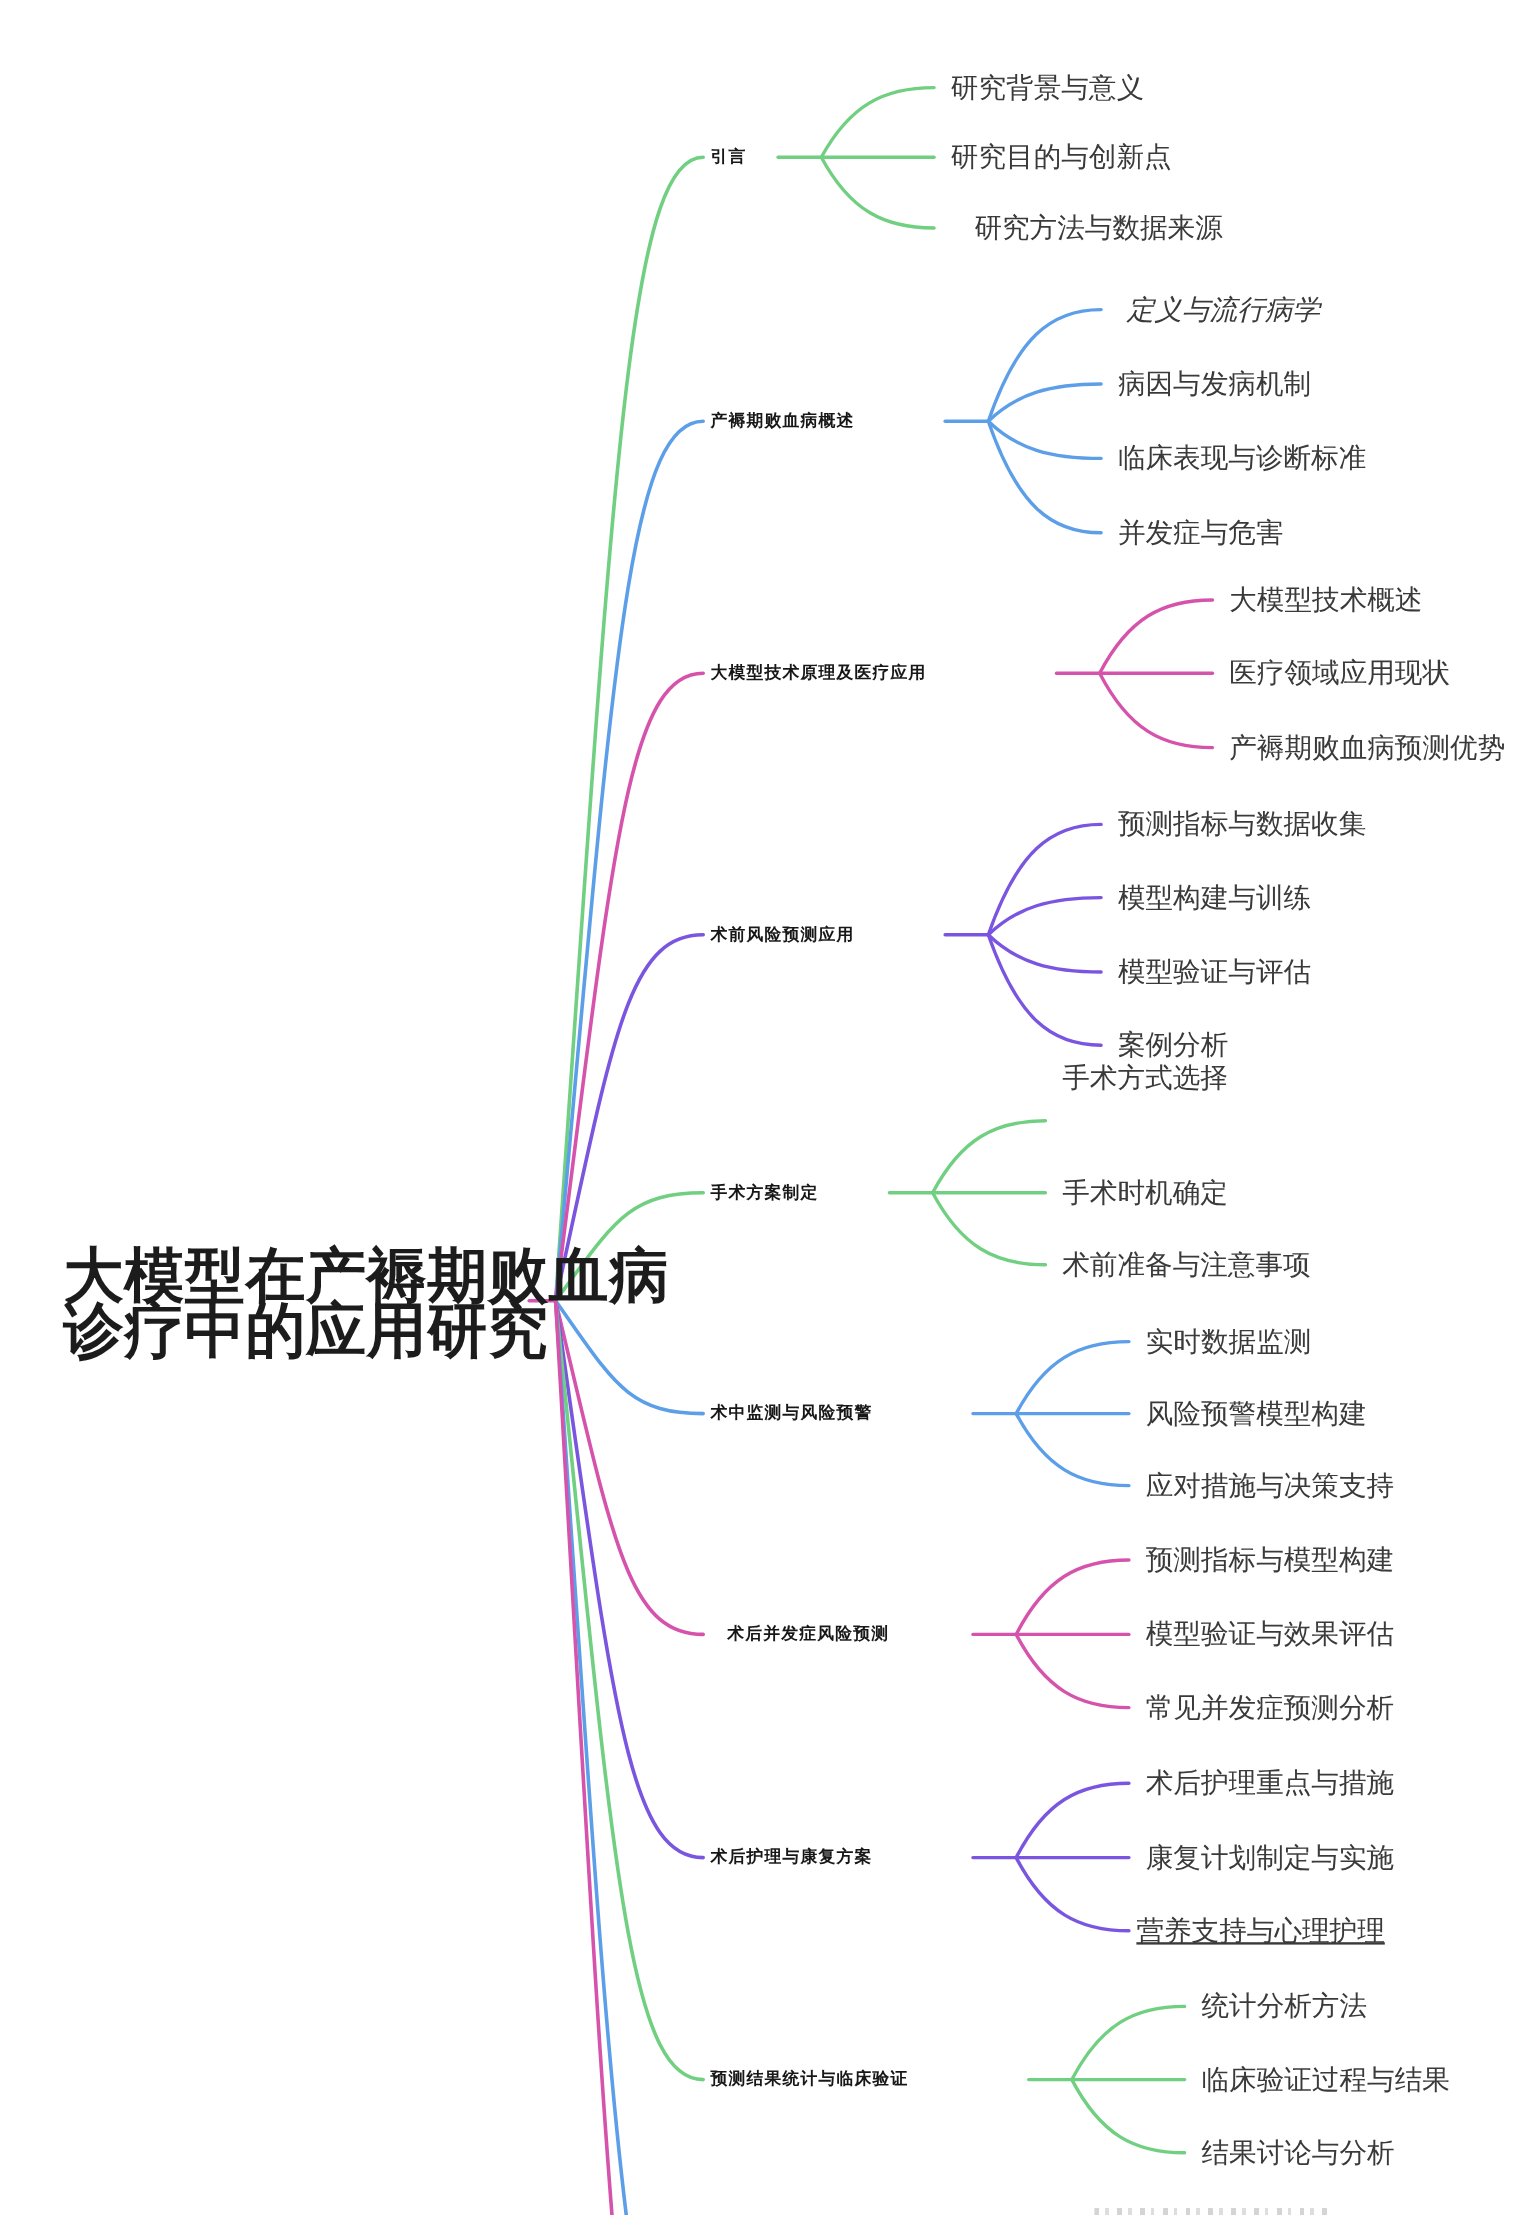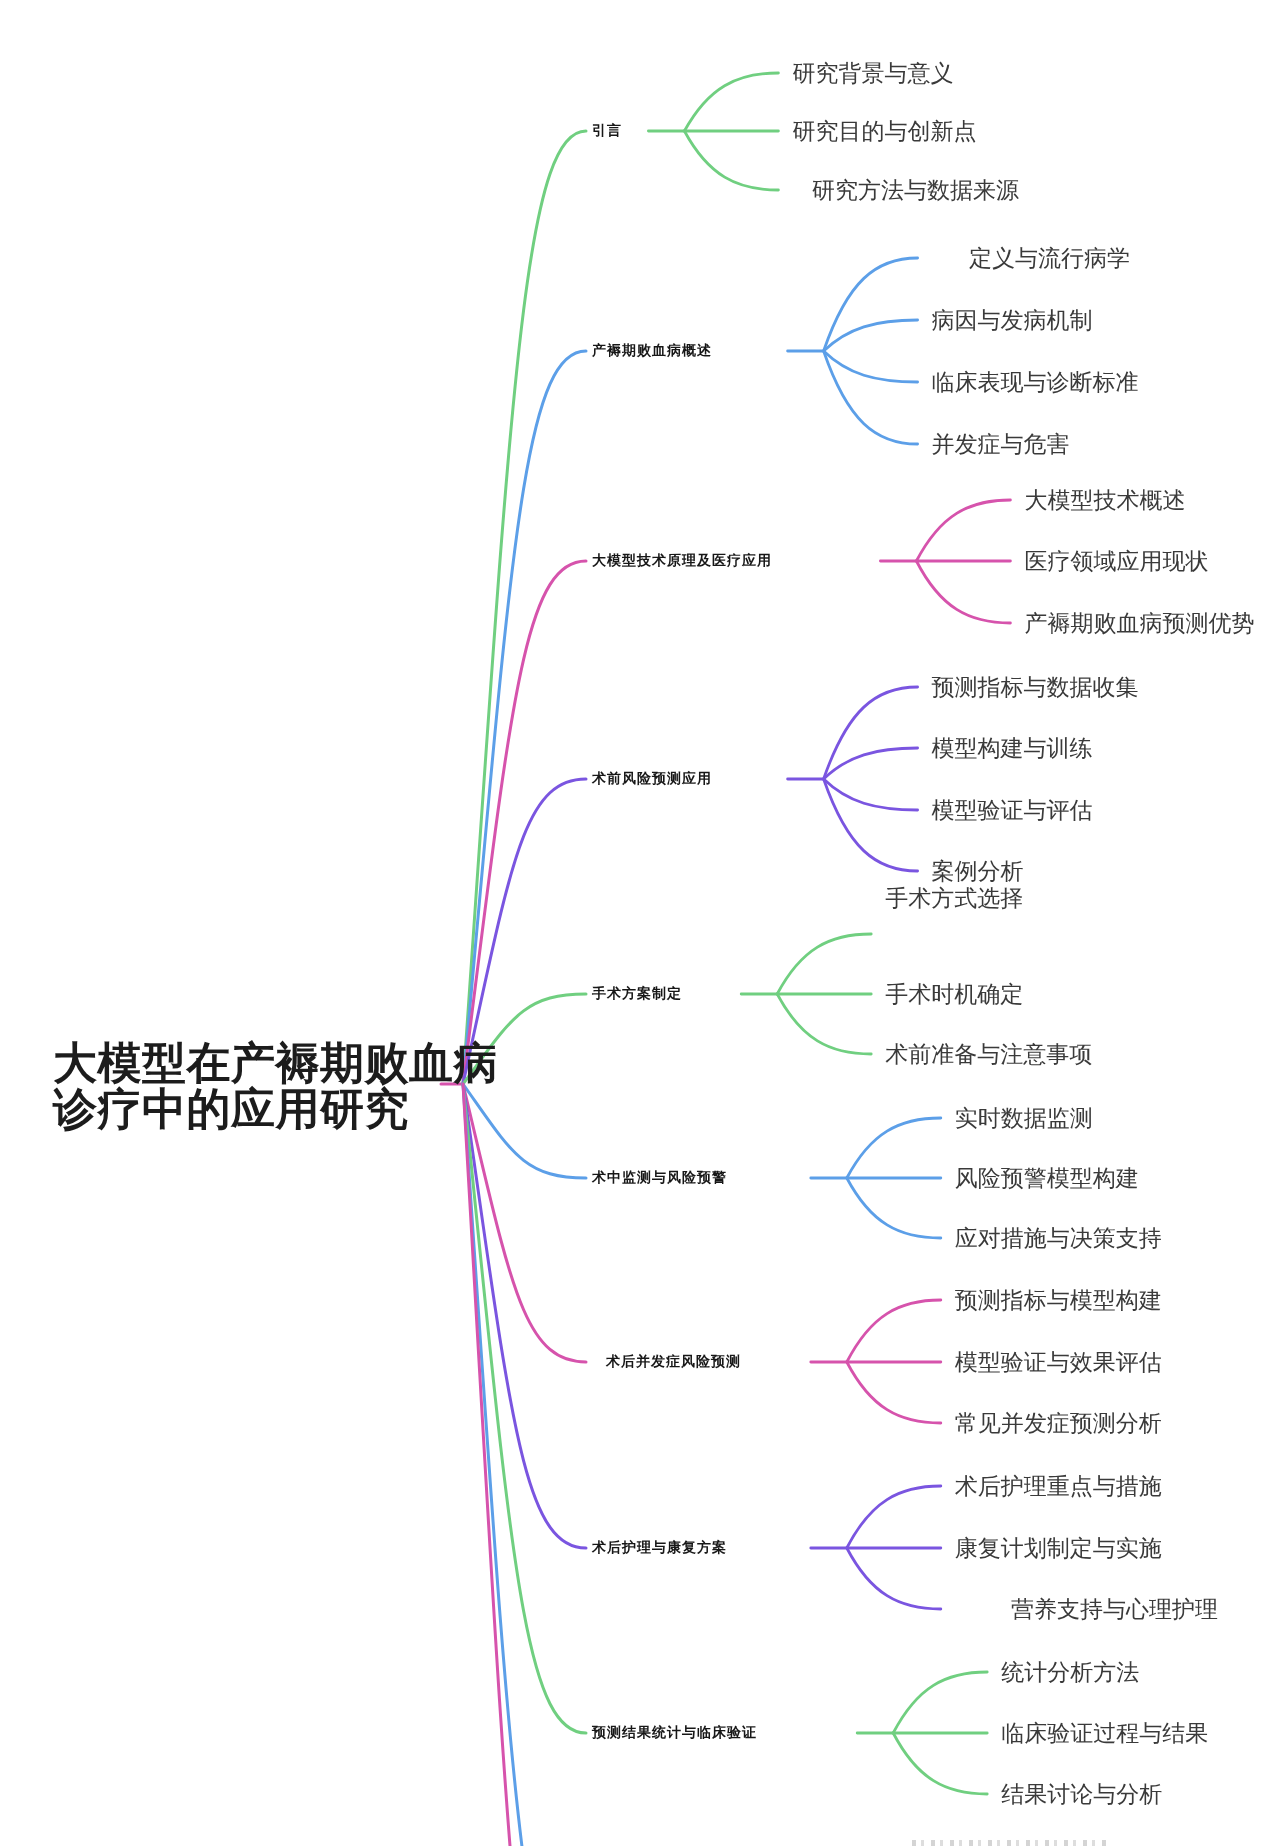--- a/index.html
+++ b/index.html
@@ -6,21 +6,21 @@
   #canvas{
     position:relative;
     width:1280px;height:1846px;
     background:#ffffff;
     overflow:hidden;
     font-family:"Liberation Sans","DejaVu Sans",sans-serif;
   }
   #mindmap-svg{position:absolute;left:0;top:0;width:1280px;height:1846px;}
   .root-title{
     position:absolute;left:53px;top:1040px;
-    font-size:44px;font-weight:bold;line-height:46px;
+    font-size:50px;font-weight:bold;line-height:46px;
     color:#1c1c1c;letter-spacing:0.5px;white-space:nowrap;
   }
   .branch-label{
     position:absolute;transform:translateY(-50%);
     font-size:14px;font-weight:bold;color:#171717;
     letter-spacing:1px;white-space:nowrap;
   }
   .child-label{
     position:absolute;transform:translateY(-50%);
     font-size:23px;font-weight:400;color:#3a3a3a;
@@ -93,21 +93,21 @@
     <div>大模型在产褥期败血病</div>
     <div>诊疗中的应用研究</div>
   </div>
 
   <div id="nodes">
       <div class="branch-label" style="left: 592px; top: 131px;">引言</div>
       <div class="child-label" style="left: 792.4px; top: 73px;">研究背景与意义</div>
       <div class="child-label" style="left: 792.4px; top: 131px;">研究目的与创新点</div>
       <div class="child-label" style="left: 812px; top: 190px;">研究方法与数据来源</div>
       <div class="branch-label" style="left: 592px; top: 351px;">产褥期败血病概述</div>
-      <div class="child-label" style="left: 969px; top: 258px;">定义与流行病学</div>
+      <div class="child-label" style="left: 939px; top: 258px; font-style: italic;">定义与流行病学</div>
       <div class="child-label" style="left: 931.6px; top: 320px;">病因与发病机制</div>
       <div class="child-label" style="left: 931.6px; top: 382px;">临床表现与诊断标准</div>
       <div class="child-label" style="left: 931.6px; top: 444px;">并发症与危害</div>
       <div class="branch-label" style="left: 592px; top: 561px;">大模型技术原理及医疗应用</div>
       <div class="child-label" style="left: 1024.4px; top: 500px;">大模型技术概述</div>
       <div class="child-label" style="left: 1024.4px; top: 561px;">医疗领域应用现状</div>
       <div class="child-label" style="left: 1024.4px; top: 623px;">产褥期败血病预测优势</div>
       <div class="branch-label" style="left: 592px; top: 779px;">术前风险预测应用</div>
       <div class="child-label" style="left: 931.6px; top: 687px;">预测指标与数据收集</div>
       <div class="child-label" style="left: 931.6px; top: 748px;">模型构建与训练</div>
@@ -121,21 +121,21 @@
       <div class="child-label" style="left: 954.8px; top: 1118px;">实时数据监测</div>
       <div class="child-label" style="left: 954.8px; top: 1178px;">风险预警模型构建</div>
       <div class="child-label" style="left: 954.8px; top: 1238px;">应对措施与决策支持</div>
       <div class="branch-label" style="left: 592px; top: 1362px; margin-left: 14px;">术后并发症风险预测</div>
       <div class="child-label" style="left: 954.8px; top: 1300px;">预测指标与模型构建</div>
       <div class="child-label" style="left: 954.8px; top: 1362px;">模型验证与效果评估</div>
       <div class="child-label" style="left: 954.8px; top: 1423px;">常见并发症预测分析</div>
       <div class="branch-label" style="left: 592px; top: 1548px;">术后护理与康复方案</div>
       <div class="child-label" style="left: 954.8px; top: 1486px;">术后护理重点与措施</div>
       <div class="child-label" style="left: 954.8px; top: 1548px;">康复计划制定与实施</div>
-      <div class="child-label" style="left: 1011px; top: 1609px;">营养支持与心理护理</div>
+      <div class="child-label" style="left: 947px; top: 1609px; text-decoration: underline;">营养支持与心理护理</div>
       <div class="branch-label" style="left: 592px; top: 1733px;">预测结果统计与临床验证</div>
       <div class="child-label" style="left: 1001.2px; top: 1672px;">统计分析方法</div>
       <div class="child-label" style="left: 1001.2px; top: 1733px;">临床验证过程与结果</div>
       <div class="child-label" style="left: 1001.2px; top: 1794px;">结果讨论与分析</div>
     </div>
 
   <div class="clipped-fragment"></div>
 </div>
 
 </body></html>

